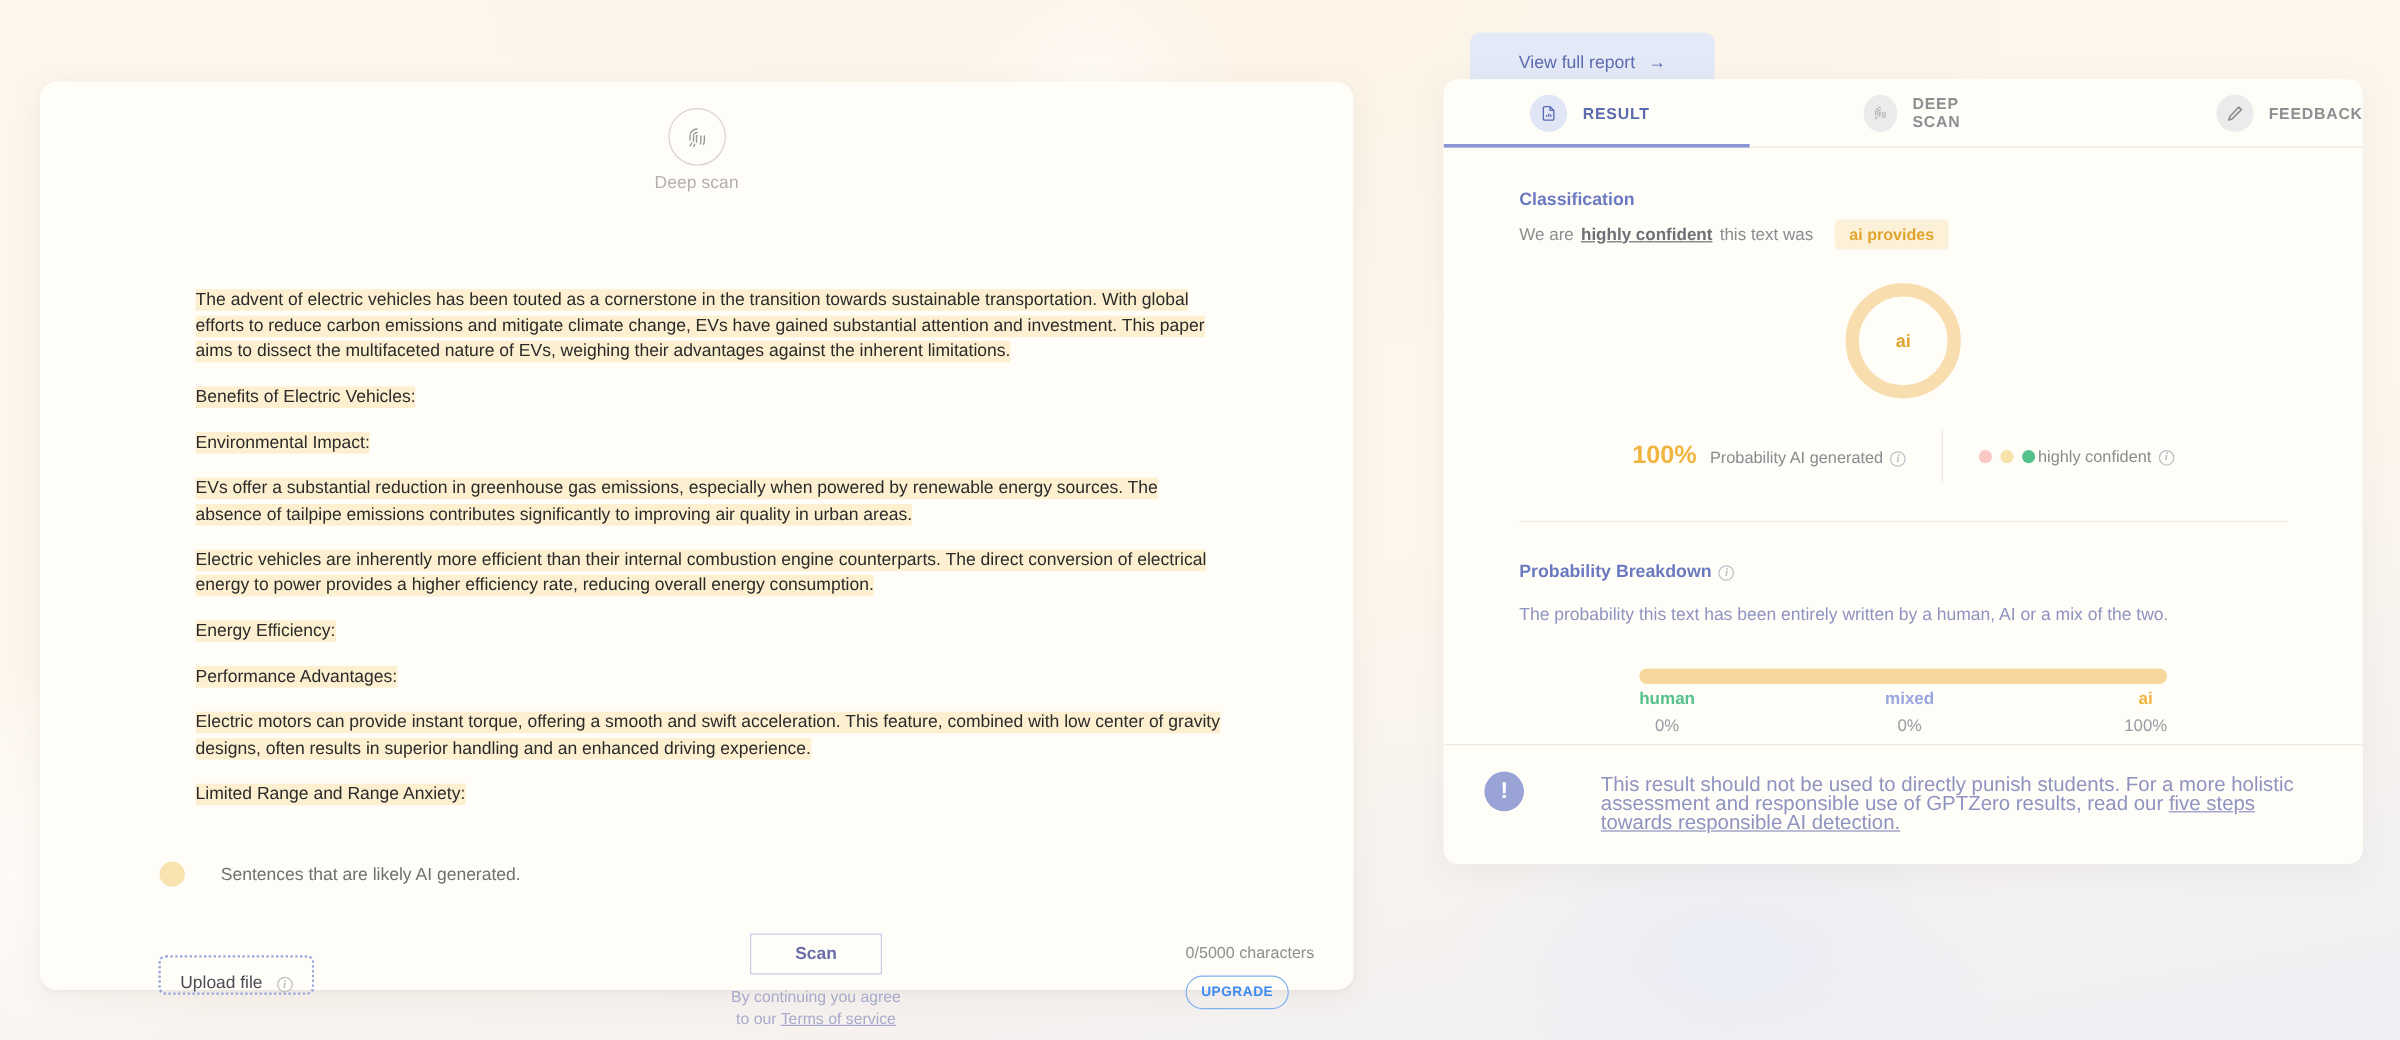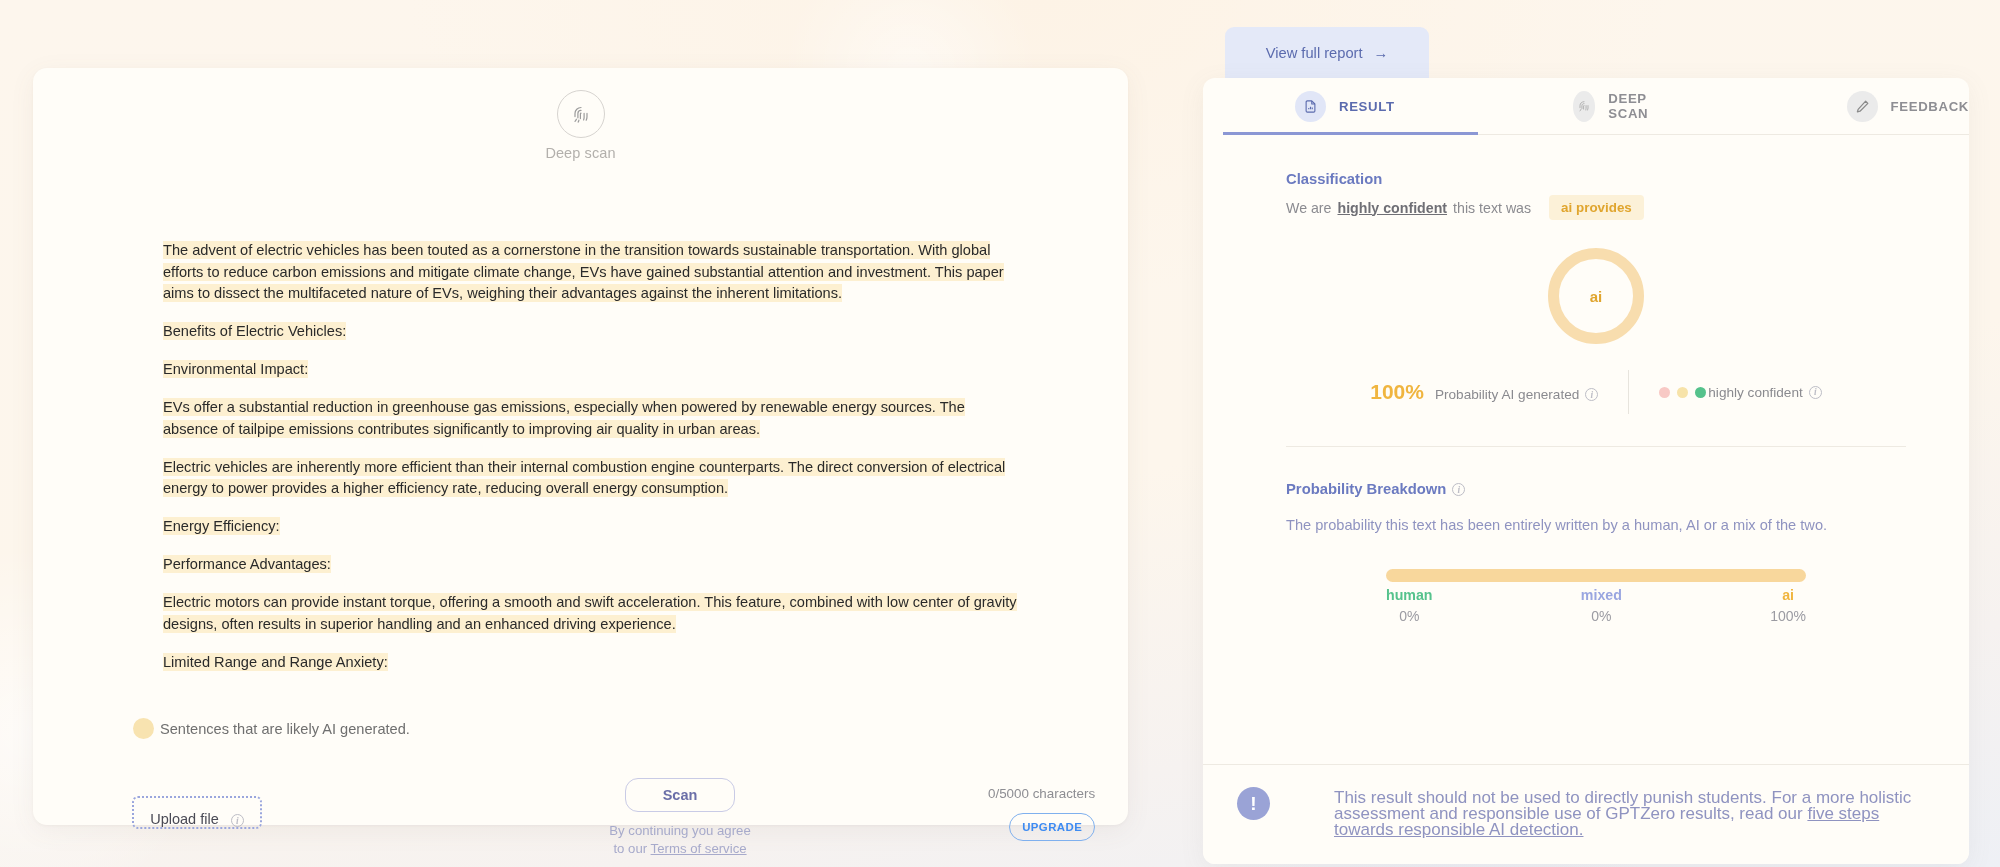--- a/index.html
+++ b/index.html
@@ -60,21 +60,21 @@
   .doc-body p { margin-bottom: 16.5px; }
   .doc-body p .hl {
     background: #fdf0d1;
     box-decoration-break: clone;
     -webkit-box-decoration-break: clone;
     padding: 1px 0;
   }
 
   .legend-row {
     position: absolute; left: 100px; top: 650px;
-    display: flex; align-items: center; gap: 6px;
+    display: flex; align-items: center; gap: 30px;
   }
   .legend-dot { width: 21px; height: 21px; border-radius: 50%; background: #f8e3b0; }
   .legend-text { font-size: 14.6px; color: #6f6f6f; }
 
   .upload-btn {
     position: absolute; left: 99px; top: 728px;
     width: 130px; height: 33px;
     border: 2px dotted #9aa6dd;
     border-radius: 6px;
     background: transparent;
@@ -83,37 +83,37 @@
     cursor: pointer;
   }
   .center-actions {
     position: absolute; left: 542px; top: 710px;
     width: 210px;
     display: flex; flex-direction: column; align-items: center;
   }
   .scan-btn {
     width: 110px; height: 34px;
     border: 1px solid #c9cbe6;
-    border-radius: 13px;
+    border-radius: 1px;
     background: #fffdf8;
     color: #6b6fa8;
     font-size: 14.5px; font-weight: 700;
     cursor: pointer;
   }
   .terms {
     margin-top: 10px;
     text-align: center;
     font-size: 13.2px; line-height: 18px;
     color: #a7aacb;
   }
   .terms a { color: #a7aacb; text-decoration: underline; }
 
   .right-actions {
     position: absolute; left: 955px; top: 718px;
-    display: flex; flex-direction: column; align-items: flex-end; gap: 12px;
+    display: flex; flex-direction: column; align-items: flex-start; gap: 12px;
   }
   .char-count { font-size: 13.4px; color: #8e8e93; }
   .upgrade-btn {
     width: 86px; height: 28px;
     border: 1px solid #7fb0ee;
     border-radius: 14px;
     background: transparent;
     color: #3d8bf2;
     font-size: 11.4px; font-weight: 700; letter-spacing: .45px;
     cursor: pointer;
@@ -127,27 +127,26 @@
     background: #e4e9f8;
     border-radius: 9px 9px 0 0;
     display: flex; align-items: center; justify-content: center; gap: 11px;
     color: #5b6bae; font-size: 14.7px;
     cursor: pointer;
   }
 
   
   .result-panel {
     position: absolute;
-    left: 1203px; top: 78px;
-    width: 766px; height: 786px;
+    left: 1203px; top: 66px;
+    width: 766px; height: 654px;
     background: #fffdf8;
     border-radius: 12px;
     box-shadow: 0 6px 26px rgba(120,110,120,.08);
     overflow: hidden;
-    padding-left: 20px;
   }
   .tabs {
     position: relative;
     height: 57px;
     display: flex; align-items: center;
     border-bottom: 1px solid #eeeae2;
   }
   .tab {
     display: flex; align-items: center; gap: 13px;
     cursor: pointer;

